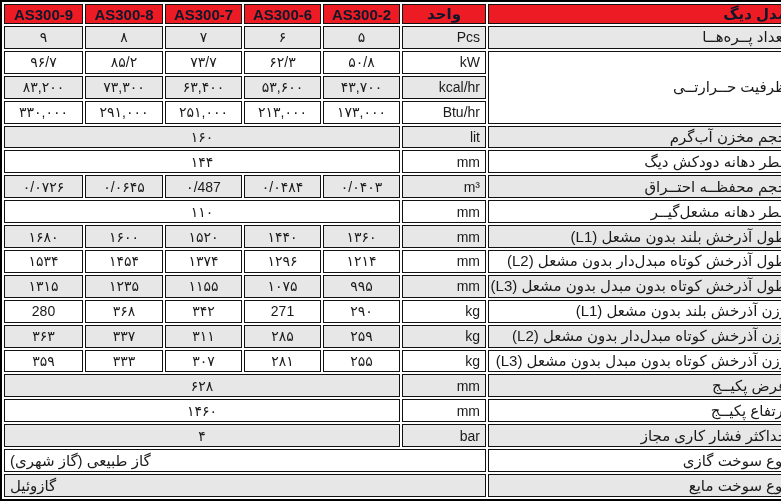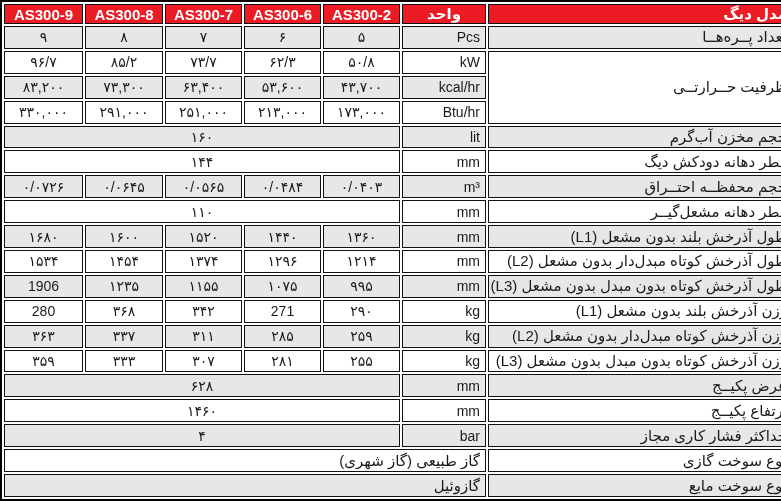--- a/index.html
+++ b/index.html
@@ -30,35 +30,35 @@
     vertical-align: middle;
     font-size: 14px;
     color: #1a1a1a;
     white-space: nowrap;
     overflow: hidden;
     background: #ffffff;
   }
 
   thead th {
     background: #ED1C24;
-    color: #ffffff;
+    color: #0f172a;
     font-weight: bold;
     font-size: 15px;
   }
 
   th.label-col, td.label {
     direction: rtl;
     text-align: right;
     padding-right: 9px;
     font-size: 15px;
   }
 
   td.rtl-center {
     direction: rtl;
-    text-align: right;
+    text-align: left;
     font-size: 15px;
   }
 
   td.val { font-size: 14px; }
   td.unit { font-size: 14px; text-align: right; }
 
   tr.gray td { background: #E7E7E7; }
   tr.white td { background: #ffffff; }
   
   td.span-label { background: #ffffff !important; }
@@ -128,21 +128,21 @@
       <td class="label">حجم مخزن آب‌گرم</td>
     </tr>
     <tr class="white">
       <td class="val" colspan="5">۱۴۴</td>
       <td class="unit">mm</td>
       <td class="label">قطر دهانه دودکش دیگ</td>
     </tr>
     <tr class="gray">
       <td class="val">۰/۰۷۲۶</td>
       <td class="val">۰/۰۶۴۵</td>
-      <td class="val">۰/۰۵۶۵</td>
+      <td class="val">۰/487</td>
       <td class="val">۰/۰۴۸۴</td>
       <td class="val">۰/۰۴۰۳</td>
       <td class="unit">m³</td>
       <td class="label">حجم محفظــه احتــراق</td>
     </tr>
     <tr class="white">
       <td class="val" colspan="5">۱۱۰</td>
       <td class="unit">mm</td>
       <td class="label">قطر دهانه مشعل‌گیــر</td>
     </tr>
@@ -158,21 +158,21 @@
     <tr class="white">
       <td class="val">۱۵۳۴</td>
       <td class="val">۱۴۵۴</td>
       <td class="val">۱۳۷۴</td>
       <td class="val">۱۲۹۶</td>
       <td class="val">۱۲۱۴</td>
       <td class="unit">mm</td>
       <td class="label">طول آذرخش کوتاه مبدل‌دار بدون مشعل (L2)</td>
     </tr>
     <tr class="gray">
-      <td class="val">1906</td>
+      <td class="val">۱۳۱۵</td>
       <td class="val">۱۲۳۵</td>
       <td class="val">۱۱۵۵</td>
       <td class="val">۱۰۷۵</td>
       <td class="val">۹۹۵</td>
       <td class="unit">mm</td>
       <td class="label">طول آذرخش کوتاه بدون مبدل بدون مشعل (L3)</td>
     </tr>
     <tr class="white">
       <td class="val">280</td>
       <td class="val">۳۶۸</td>

